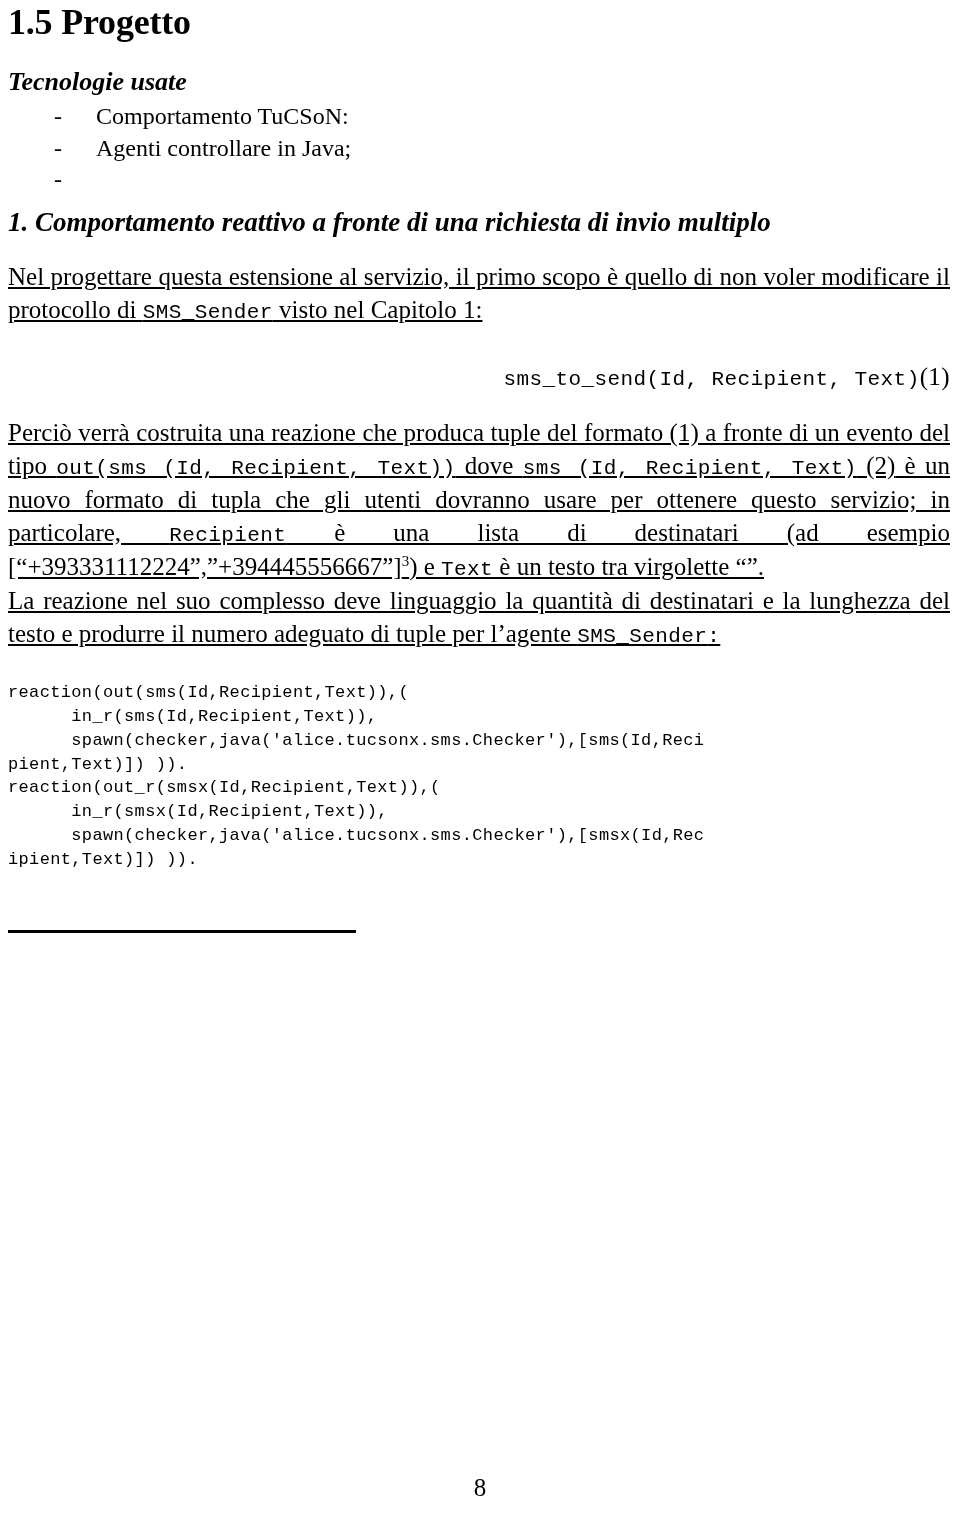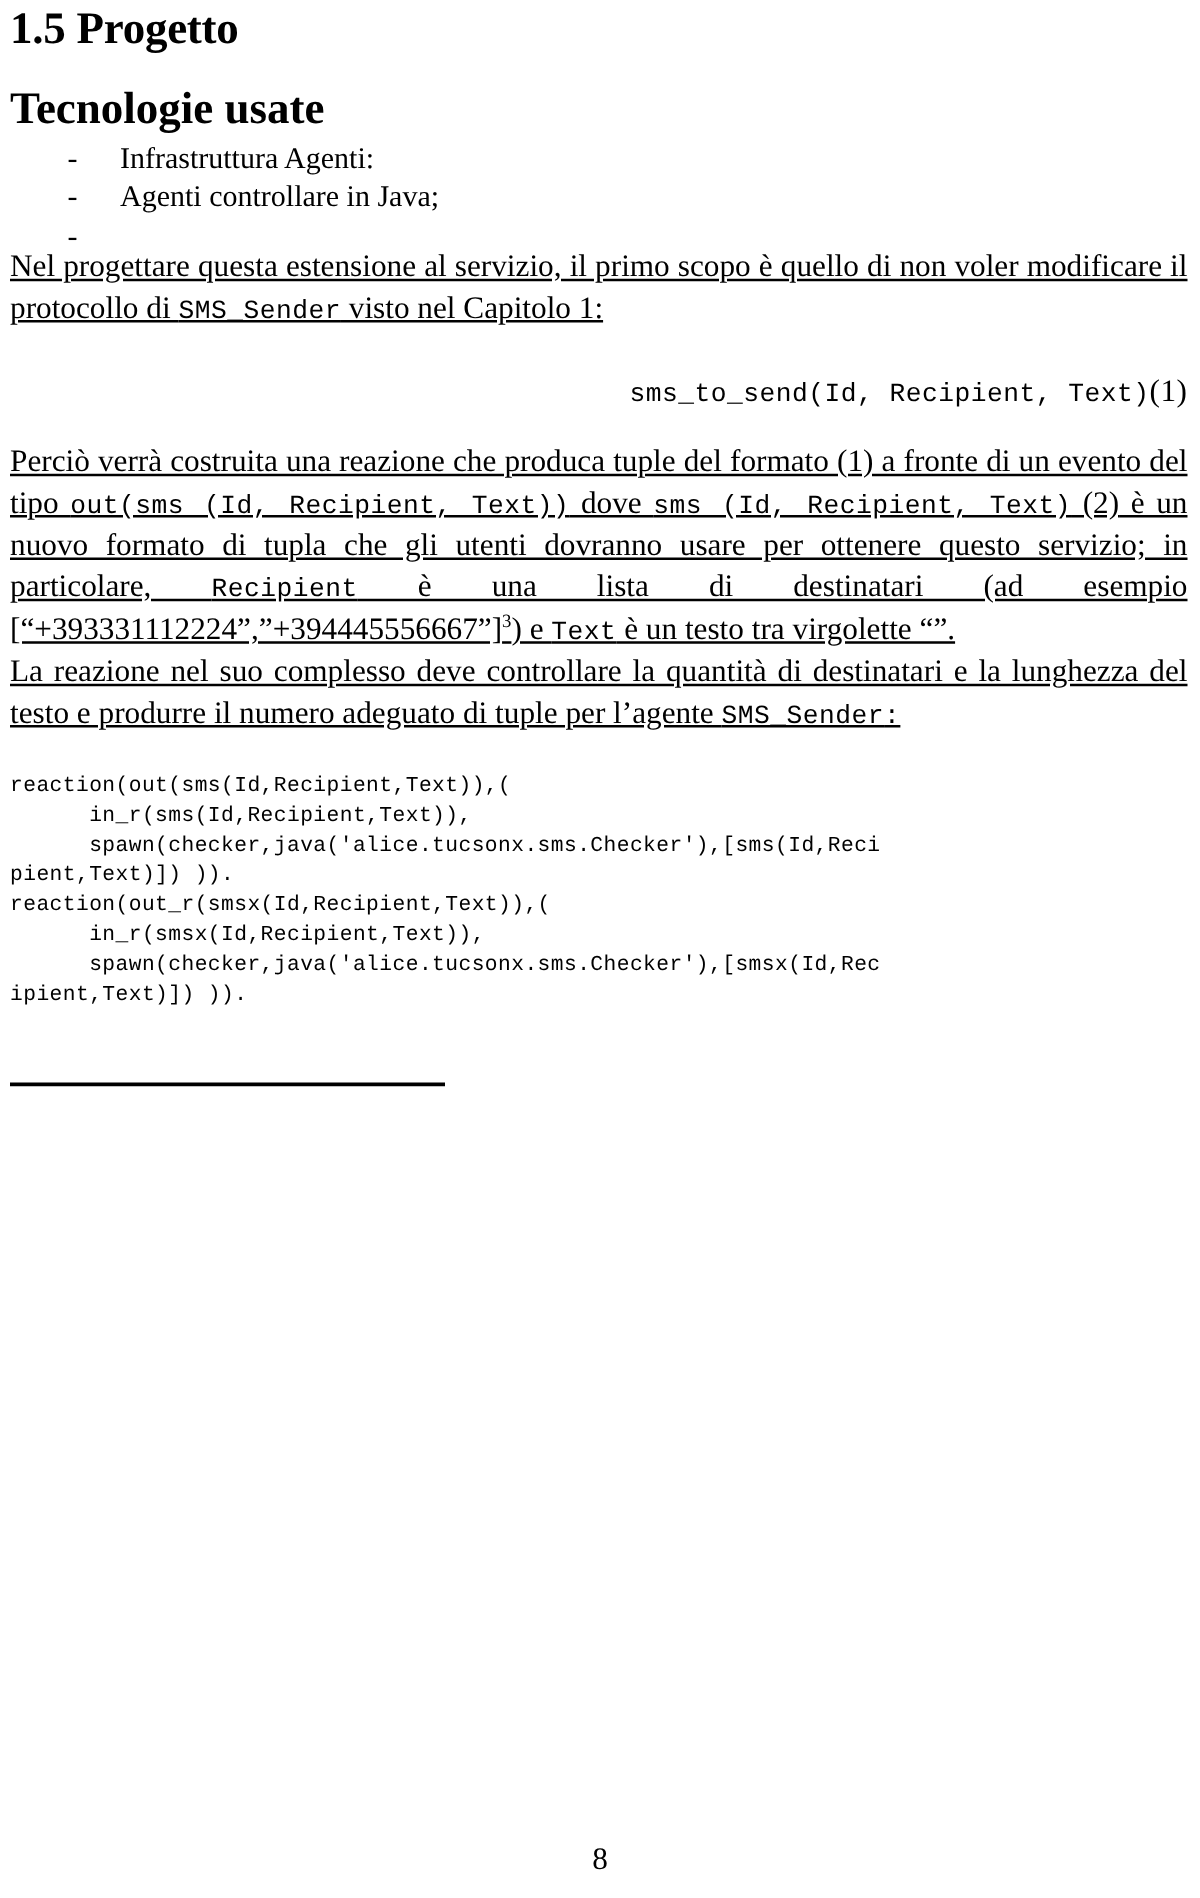--- a/index.html
+++ b/index.html
@@ -25,22 +25,23 @@
 
   
   .h-section {
     font-size: 36px;
     font-weight: bold;
     line-height: 1.05;
     margin: 4px 0 0 0;
     letter-spacing: -0.2px;
   }
   .h-sub {
-    font-size: 36px;
+    font-size: 26px;
     font-weight: bold;
+    font-style: italic;
     line-height: 1.05;
     margin: 26px 0 2px 0;
   }
   .h-num {
     font-size: 27px;
     font-weight: bold;
     font-style: italic;
     line-height: 1.1;
     margin: 44px 0 0 0;
     white-space: nowrap;
@@ -145,39 +146,40 @@
 
 <div class="page">
 
   <h1 class="h-section">1.5 Progetto</h1>
 
   <h2 class="h-sub">Tecnologie usate</h2>
 
   <ul class="dash-list">
     <li>
       <span class="dash">-</span>
-      <span>Infrastruttura Agenti:</span>
+      <span>Comportamento TuCSoN:</span>
     </li>
     <li>
       <span class="dash">-</span>
       <span>Agenti controllare in Java;</span>
     </li>
     <li>
       <span class="dash">-</span>
     </li>
   </ul>
 
+  <h3 class="h-num">1. Comportamento reattivo a fronte di una richiesta di invio multiplo</h3>
 
   <p class="body"><span>Nel progettare questa estensione al servizio, il primo scopo è quello di non voler modificare il protocollo di </span><span class="mono">SMS_Sender</span><span> visto nel Capitolo 1:</span></p>
 
   <div class="equation"><span>sms_to_send(Id, Recipient, Text)</span><span class="eqnum">(1)</span></div>
 
   <p class="body"><span>Perciò verrà costruita una reazione che produca tuple del formato (1) a fronte di un evento del tipo </span><span class="mono">out(sms (Id, Recipient, Text))</span><span> dove </span><span class="mono">sms (Id, Recipient, Text)</span><span class="eqnum"> (2)</span><span> è un nuovo formato di tupla che gli utenti dovranno usare per ottenere questo servizio; in particolare, </span><span class="mono">Recipient</span><span> è una lista di destinatari (ad esempio [“+393331112224”,”+394445556667”]</span><sup class="fnref">3</sup><span>) e </span><span class="mono">Text</span><span> è un testo tra virgolette “”.</span></p>
 
-  <p class="body tight"><span>La reazione nel suo complesso deve controllare la quantità di destinatari e la lunghezza del testo e produrre il numero adeguato di tuple per l’agente </span><span class="mono">SMS_Sender</span><span class="mono">:</span></p>
+  <p class="body tight"><span>La reazione nel suo complesso deve linguaggio la quantità di destinatari e la lunghezza del testo e produrre il numero adeguato di tuple per l’agente </span><span class="mono">SMS_Sender</span><span class="mono">:</span></p>
 
   <pre class="code">reaction(out(sms(Id,Recipient,Text)),(
       in_r(sms(Id,Recipient,Text)),
       spawn(checker,java('alice.tucsonx.sms.Checker'),[sms(Id,Reci
 pient,Text)]) )).
 reaction(out_r(smsx(Id,Recipient,Text)),(
       in_r(smsx(Id,Recipient,Text)),
       spawn(checker,java('alice.tucsonx.sms.Checker'),[smsx(Id,Rec
 ipient,Text)]) )).</pre>
 

